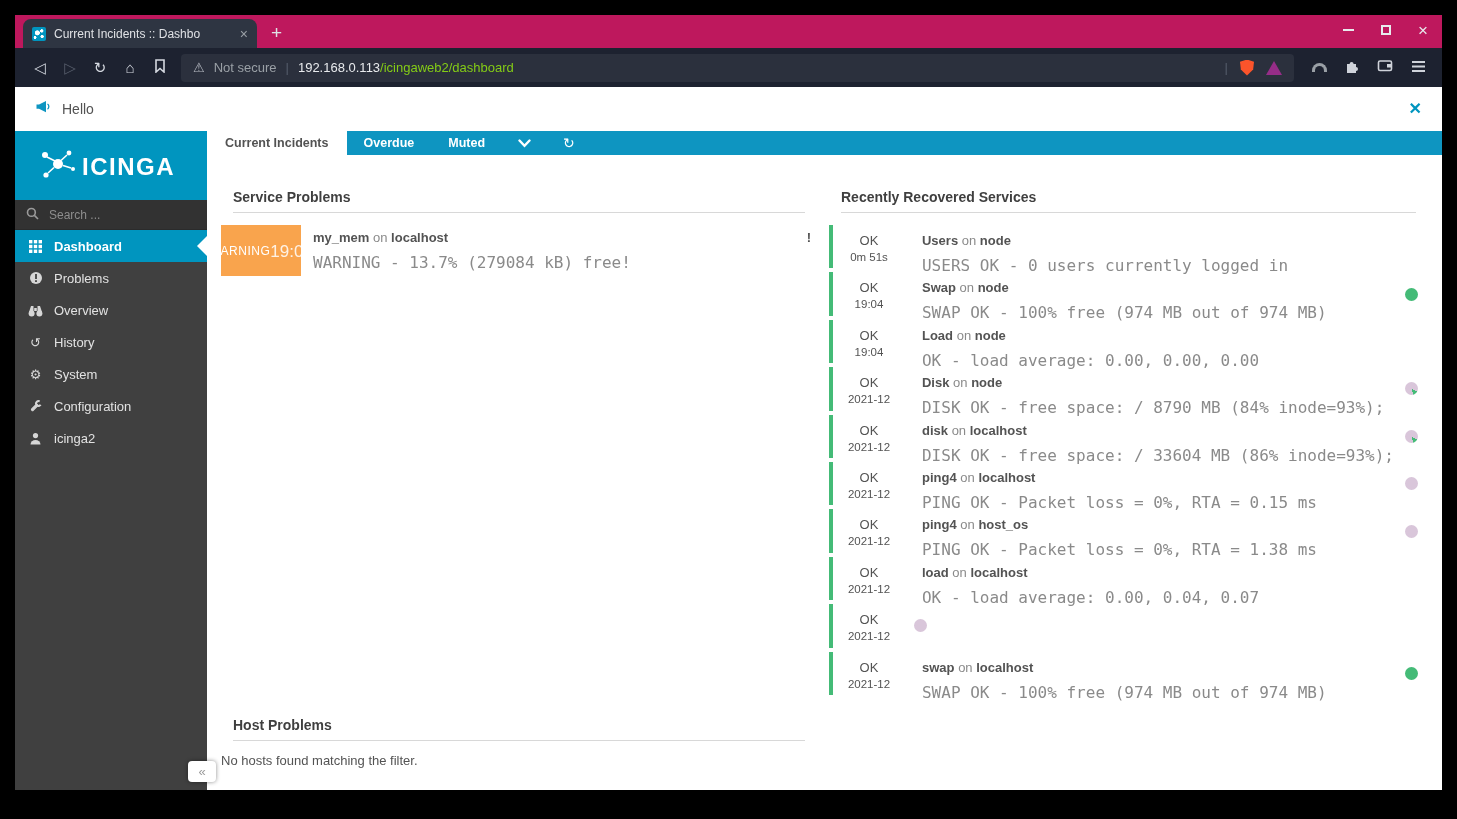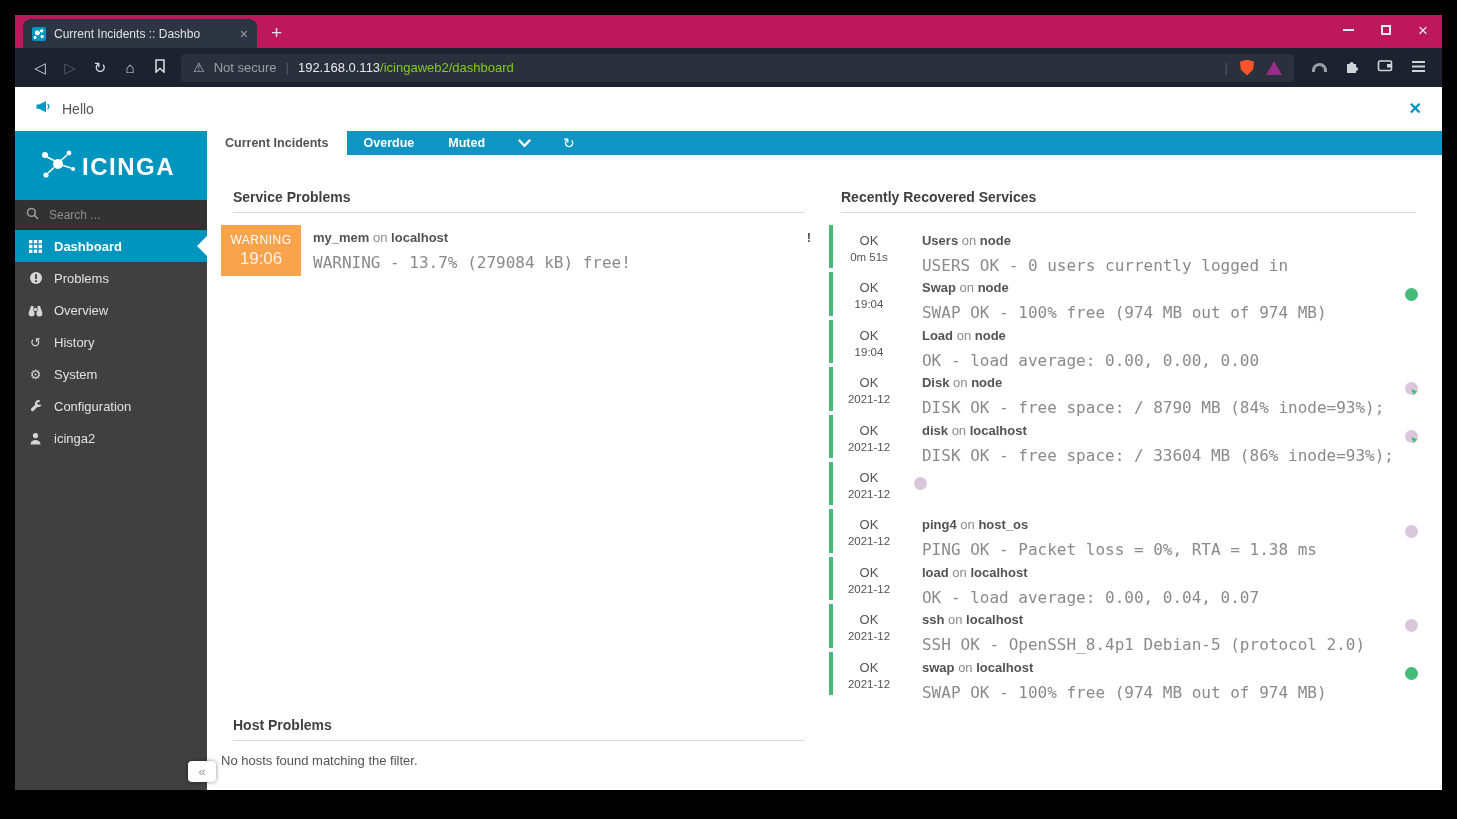--- a/index.html
+++ b/index.html
@@ -76,21 +76,21 @@
   .tabbar-rest { flex:1; background:#0e95c1; display:flex; align-items:center; color:#fff; }
   .ctab { padding:0 17px; font-size:12.5px; font-weight:700; }
   .tb-ic { padding:0 16px; display:flex; align-items:center; color:#fff; font-size:14px; }
 
   .dashboard { flex:1; display:grid; grid-template-columns:1fr 1fr; gap:12px; padding:22px 14px 0; overflow:hidden; }
   .dashlet h2 { margin:12px; font-size:14px; font-weight:700; color:#3f3f3f; padding-bottom:7px; border-bottom:1px solid #d8d8d8; }
   .service-section { height:516px; }
   .host-empty { font-size:13px; color:#535353; margin:10px 0 0; }
 
   .problem-row { display:flex; gap:12px; margin-top:8px; }
-  .badge { width:80px; height:51px; background:#f9a44d; color:#fff; display:flex; flex-direction:column;
+  .badge { width:80px; height:51px; background:#f9a44d; color:#fff; display:flex; flex-direction:row;
            align-items:center; justify-content:center; font-size:12px; letter-spacing:.5px; flex-shrink:0; }
   .badge-time { font-size:17px; opacity:.85; margin-top:2px; letter-spacing:0; }
   .prob-main { flex:1; padding-top:5px; }
   .svc-name { font-size:13px; color:#8a8a8a; }
   .svc-name b { color:#535353; }
   .output { font-family:"DejaVu Sans Mono", monospace; font-size:16px; color:#8a8a8a; margin-top:8px; white-space:nowrap; }
   .prob-handle { color:#535353; font-weight:700; padding:5px 6px 0 0; font-size:13px; }
 
   .rec-list { margin-top:8px; }
   .rec-item { position:relative; height:43.4px; margin-bottom:4px; display:flex; padding-left:5px; }
@@ -407,20 +407,24 @@
                     <span class="dot" data-kind="pie"></span>
                   </div>
               </div>
 
               <div class="rec-item">
                 <span class="bar"></span>
                 <div class="rec-state">
                   <div class="rec-st">OK</div>
                   <div class="rec-tm">2021-12</div>
                 </div>
+                <div class="rec-main">
+                  <div class="svc-name"><b>ping4</b> <span>on</span> <b>localhost</b></div>
+                  <div class="output">PING OK - Packet loss = 0%, RTA = 0.15 ms</div>
+                </div>
                 <div class="rec-icon">
                     <span class="dot" data-kind="lavender"></span>
                   </div>
               </div>
 
               <div class="rec-item">
                 <span class="bar"></span>
                 <div class="rec-state">
                   <div class="rec-st">OK</div>
                   <div class="rec-tm">2021-12</div>
@@ -446,24 +450,20 @@
                 </div>
                 <div class="rec-icon"></div>
               </div>
 
               <div class="rec-item">
                 <span class="bar"></span>
                 <div class="rec-state">
                   <div class="rec-st">OK</div>
                   <div class="rec-tm">2021-12</div>
                 </div>
-                <div class="rec-main">
-                  <div class="svc-name"><b>ssh</b> <span>on</span> <b>localhost</b></div>
-                  <div class="output">SSH OK - OpenSSH_8.4p1 Debian-5 (protocol 2.0)</div>
-                </div>
                 <div class="rec-icon">
                     <span class="dot" data-kind="lavender"></span>
                   </div>
               </div>
 
               <div class="rec-item">
                 <span class="bar"></span>
                 <div class="rec-state">
                   <div class="rec-st">OK</div>
                   <div class="rec-tm">2021-12</div>

